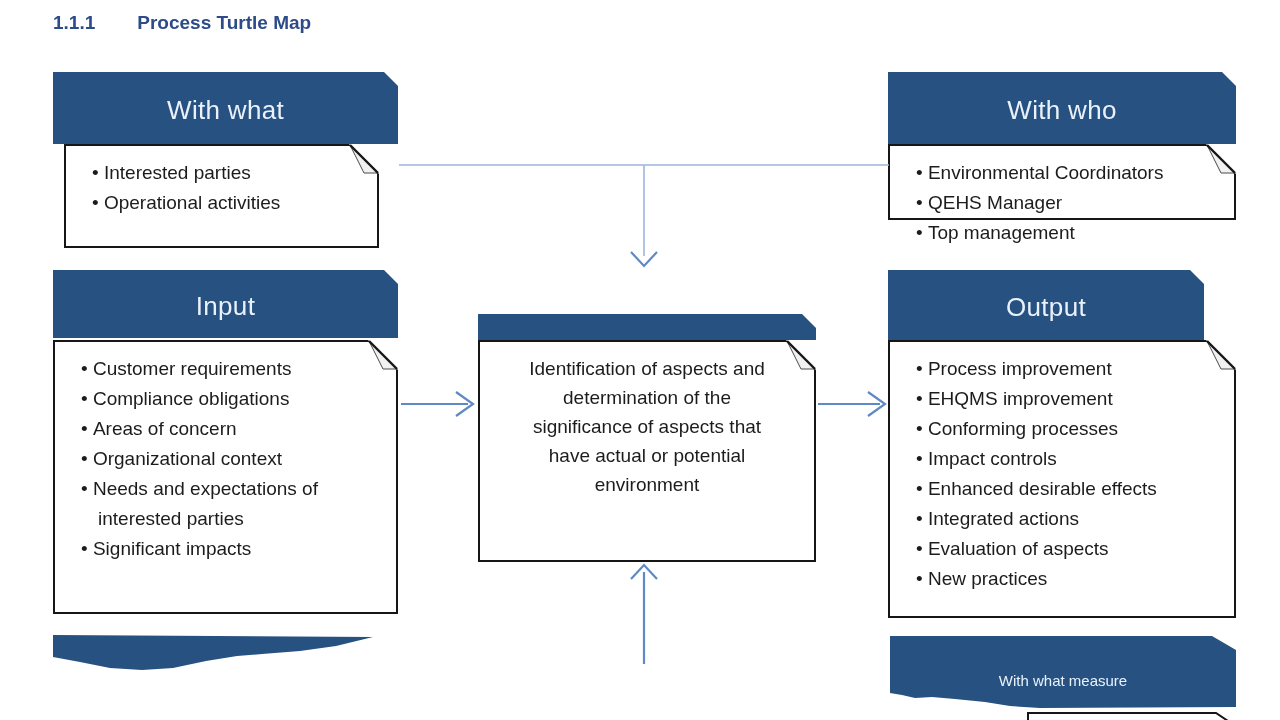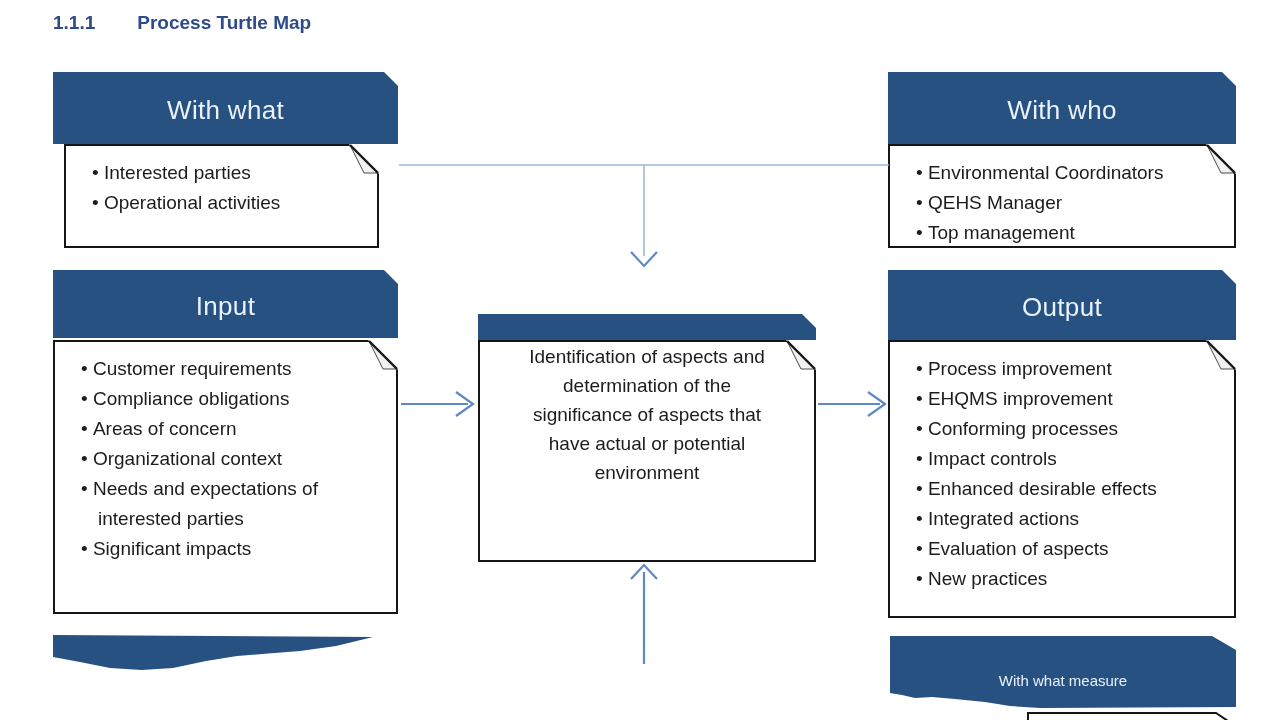--- a/index.html
+++ b/index.html
@@ -25,21 +25,21 @@
   }
   .fold{position:absolute;top:-2px;right:-2px;}
   
   ul.bullets{list-style:none;margin:0;padding:12px 8px 0 26px;}
   ul.bullets li{
     font-size:19px;line-height:30px;color:var(--text-dark);
     padding-left:17px;text-indent:-17px;
   }
   ul.bullets li::before{content:"\2022\00a0";}
   
-  .activity-text{}
+  .activity-text{padding-top:12px;}
   .activity-text div{
     text-align:center;font-size:19px;line-height:29px;color:var(--text-dark);
   }
   
   .measure-label{
     position:absolute;left:890px;top:660px;width:346px;height:40px;
     display:flex;align-items:center;justify-content:center;
     color:var(--header-text);font-size:15px;z-index:6;
   }
   
@@ -73,21 +73,21 @@
     </svg>
     <ul class="bullets">
         <li>Interested parties</li>
         <li>Operational activities</li>
       </ul>
   </div>
 
   <div class="hdr" style="left:888px;top:72px;width:348px;height:72px;">
     <span>With who</span>
   </div>
-  <div class="bodybox" style="left:888px;top:144px;width:348px;height:104px;">
+  <div class="bodybox" style="left:888px;top:144px;width:348px;height:76px;">
     <svg class="fold" width="30" height="30" viewBox="0 0 30 30">
       <polygon class="fold-cover" points="0,0 30,0 30,30"></polygon>
       <path class="fold-flap" d="M1,1 L29,29 L15,29 Z"></path>
       <path class="fold-diag" d="M1,1 L29,29"></path>
     </svg>
     <ul class="bullets">
         <li>Environmental Coordinators</li>
         <li>QEHS Manager</li>
         <li>Top management</li>
       </ul>
@@ -123,21 +123,21 @@
     </svg>
     <div class="activity-text">
         <div>Identification of aspects and</div>
         <div>determination of the</div>
         <div>significance of aspects that</div>
         <div>have actual or potential</div>
         <div>environment</div>
       </div>
   </div>
 
-  <div class="hdr" style="left:888px;top:270px;width:348px;height:70px;">
+  <div class="hdr" style="left:888px;top:270px;width:316px;height:70px;">
     <span>Output</span>
   </div>
   <div class="bodybox" style="left:888px;top:340px;width:348px;height:278px;">
     <svg class="fold" width="30" height="30" viewBox="0 0 30 30">
       <polygon class="fold-cover" points="0,0 30,0 30,30"></polygon>
       <path class="fold-flap" d="M1,1 L29,29 L15,29 Z"></path>
       <path class="fold-diag" d="M1,1 L29,29"></path>
     </svg>
     <ul class="bullets">
         <li>Process improvement</li>

